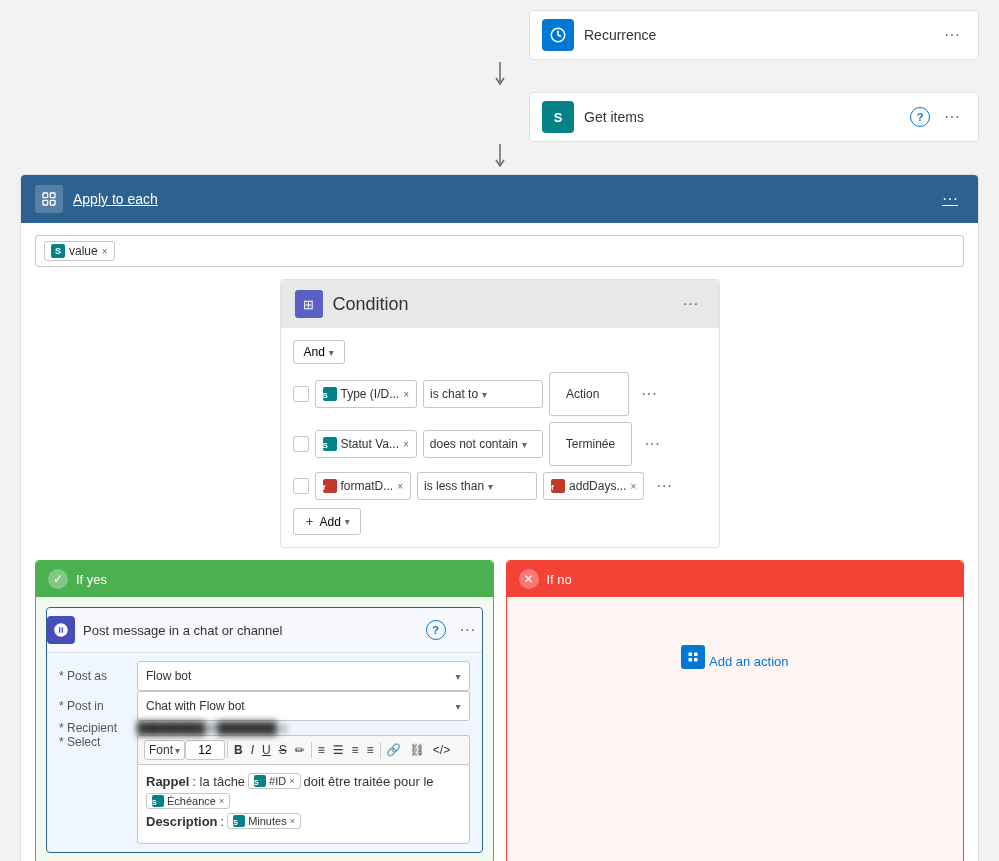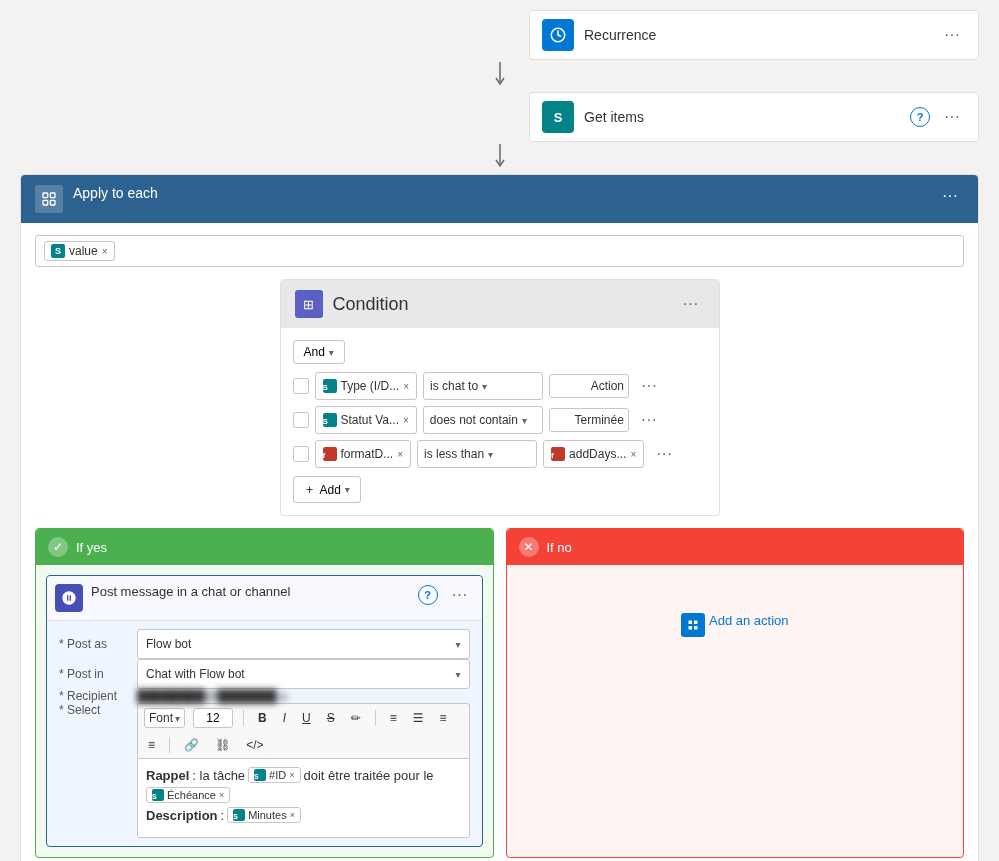--- a/index.html
+++ b/index.html
@@ -99,22 +99,23 @@
       background: #fff;
       border: 1px solid #e0e0e0;
       border-radius: 4px;
       margin-top: 0;
     }
     .apply-each-header {
       background: #2d6190;
       border-radius: 4px 4px 0 0;
       padding: 10px 14px;
       display: flex;
-      align-items: flex-start;
+      align-items: center;
       color: white;
+      text-decoration: underline;
     }
     .apply-each-header-icon {
       width: 28px;
       height: 28px;
       background: rgba(255,255,255,0.2);
       border-radius: 3px;
       display: flex;
       align-items: center;
       justify-content: center;
       margin-right: 10px;
@@ -255,27 +256,26 @@
       height: 28px;
       background: #fff;
       display: flex;
       align-items: center;
       gap: 4px;
       min-width: 120px;
     }
     .cond-value {
       border: 1px solid #c8c6c4;
       border-radius: 3px;
-      padding: 3px 4px;
-      font-size: 12px;
-      height: 24px;
+      padding: 3px 16px;
+      font-size: 12px;
+      height: 44px;
       min-width: 80px;
       display: flex;
       align-items: center;
-      justify-content: flex-end;
     }
     .add-btn {
       display: flex;
       align-items: center;
       gap: 4px;
       border: 1px solid #c8c6c4;
       background: #fff;
       border-radius: 3px;
       padding: 4px 10px;
       font-size: 12px;
@@ -338,23 +338,23 @@
 
     
     .post-msg-card {
       background: #eff6ff;
       border: 1.5px solid #2d6190;
       border-radius: 4px;
     }
     .post-msg-header {
       background: #f8f8ff;
       border-bottom: 1px solid #dde;
-      padding: 8px 8px;
-      display: flex;
-      align-items: flex-start;
+      padding: 8px 0;
+      display: flex;
+      align-items: center;
       border-radius: 4px 4px 0 0;
     }
     .post-msg-icon {
       width: 28px;
       height: 28px;
       border-radius: 4px;
       display: flex;
       align-items: center;
       justify-content: center;
       margin-right: 8px;
@@ -388,21 +388,21 @@
       display: flex;
       align-items: center;
       justify-content: space-between;
       height: 30px;
     }
 
     
     .msg-editor-toolbar {
       display: flex;
       align-items: center;
-      gap: 8px;
+      gap: 0;
       padding: 4px 6px;
       border: 1px solid #c8c6c4;
       border-bottom: none;
       border-radius: 3px 3px 0 0;
       background: #f8f8f8;
       flex-wrap: wrap;
     }
     .toolbar-btn {
       background: none;
       border: none;
@@ -473,21 +473,21 @@
     }
     .msg-token-close {
       cursor: pointer;
       color: #666;
       font-size: 9px;
     }
 
     
     .add-action-btn {
       display: flex;
-      align-items: flex-start;
+      align-items: flex-end;
       justify-content: center;
       gap: 4px;
       padding: 8px;
       cursor: pointer;
       color: #0078d4;
       font-size: 13px;
     }
     .add-action-icon {
       width: 24px;
       height: 24px;

